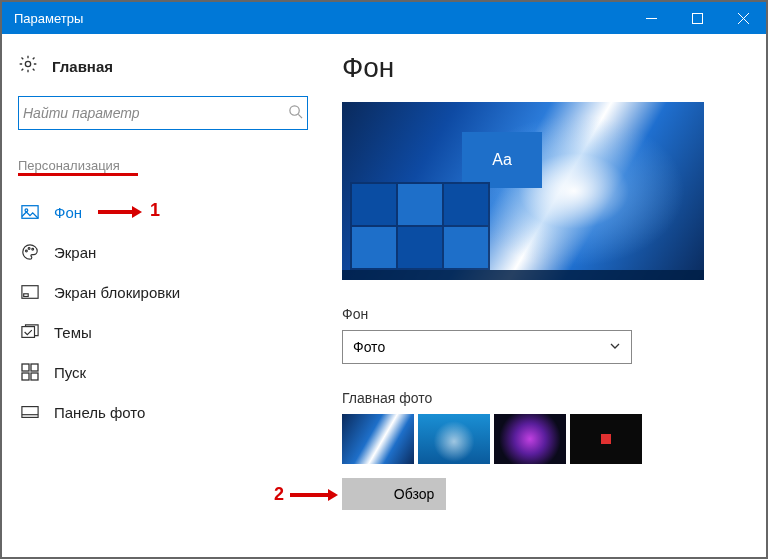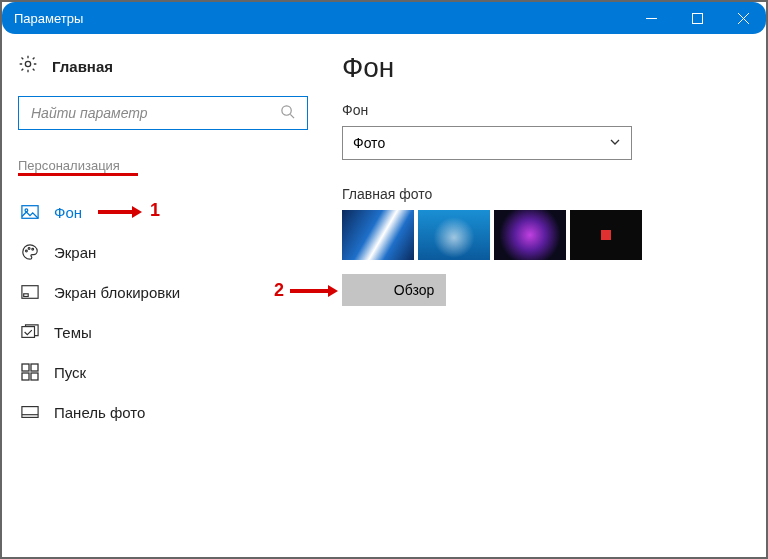--- a/index.html
+++ b/index.html
@@ -1,28 +1,28 @@
 <!DOCTYPE html>
 <html><head>
 <meta charset="utf-8">
 <style>
 * { margin: 0; padding: 0; box-sizing: border-box; font-family: "Segoe UI", Tahoma, sans-serif; }
 body { background: #f0f0f0; width: 768px; height: 559px; overflow: hidden; }
 .window { background: #fff; width: 768px; height: 559px; border: 2px solid #666; position: relative; }
-.titlebar { background: #0078d7; height: 32px; display: flex; align-items: center; color: #fff; border-radius: 13px; }
+.titlebar { background: #0078d7; height: 32px; display: flex; align-items: center; color: #fff; }
 .titlebar-title { font-size: 13px; padding-left: 12px; flex: 1; }
 .titlebar-buttons { display: flex; height: 100%; }
 .titlebar-btn { width: 46px; display: flex; align-items: center; justify-content: center; color: #fff; }
 .titlebar-btn svg { width: 11px; height: 11px; }
 .content { display: flex; height: calc(100% - 32px); }
 .sidebar { width: 320px; padding: 20px 16px 0 16px; }
 .home-row { display: flex; align-items: center; gap: 14px; margin-bottom: 18px; cursor: pointer; }
 .gear-icon svg { width: 20px; height: 20px; }
 .home-label { font-size: 15px; color: #222; font-weight: bold; }
-.search-box { width: 290px; height: 34px; border: 1px solid #0078d7; display: flex; align-items: center; padding: 0 12px; margin-bottom: 28px; }
+.search-box { width: 290px; height: 34px; border: 1px solid #0078d7; display: flex; align-items: center; padding: 0 4px; margin-bottom: 28px; }
 .search-input { flex: 1; border: none; outline: none; font-size: 14px; color: #666; }
 .search-input::placeholder { color: #888; font-style: italic; }
 .search-icon { color: #888; }
 .category-label { font-size: 13px; color: #888; margin-bottom: 0; }
 .red-underline { height: 3px; background: #d60000; width: 120px; margin-bottom: 16px; }
 .nav-item { display: flex; align-items: center; gap: 14px; height: 40px; padding-left: 2px; cursor: pointer; font-size: 15px; color: #222; position: relative; }
 .nav-item.active { color: #0078d7; }
 .nav-icon { width: 20px; display: flex; justify-content: center; }
 .nav-icon svg { width: 18px; height: 18px; }
 .annotation-arrow { position: absolute; height: 4px; background: #d60000; }
@@ -168,20 +168,33 @@
               <rect x="1" y="1" width="18" height="12"></rect>
               <line x1="1" y1="10" x2="19" y2="10"></line>
             </svg>
         </span>
         <span>Панель фото</span>
       </div>
     </div>
 
     <div class="main">
       <div class="main-title">Фон</div>
+      <div class="preview">
+        <div class="light-rays"></div>
+        <div class="sample-window">Aa</div>
+        <div class="start-tiles">
+          <div class="tile accent"></div>
+            <div class="tile"></div>
+            <div class="tile accent"></div>
+          <div class="tile"></div>
+            <div class="tile accent"></div>
+            <div class="tile"></div>
+        </div>
+        <div class="taskbar"></div>
+      </div>
 
       <div class="section-label">Фон</div>
       <div class="dropdown">
         <span class="dropdown-value">Фото</span>
         <span class="chevron">
           <svg viewBox="0 0 12 12" fill="none" stroke="#333" stroke-width="1.3">
               <path d="M2 4l4 4 4-4"></path>
             </svg>
         </span>
       </div>

